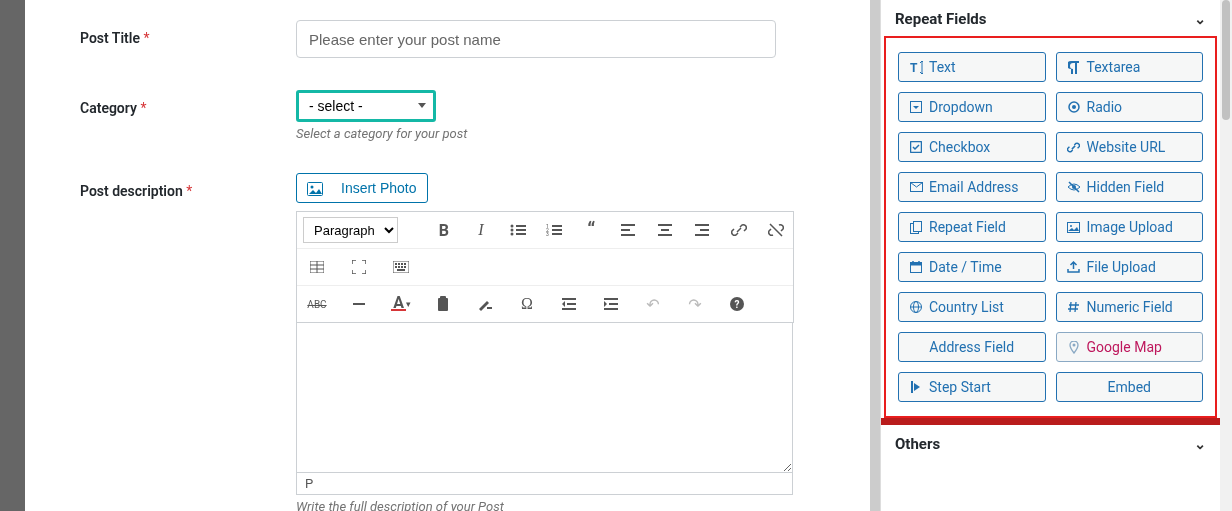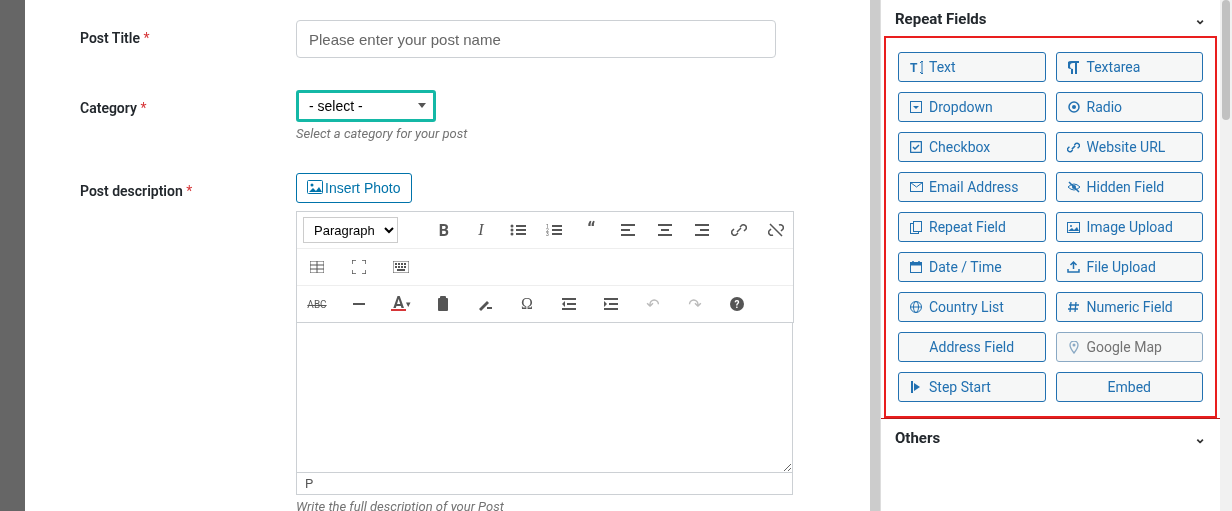--- a/index.html
+++ b/index.html
@@ -11,39 +11,39 @@
 .form-row{display:flex;align-items:flex-start;margin-bottom:32px}
 .form-label{width:216px;font-weight:600;font-size:14px;color:#23282d;padding-top:10px}
 .req{color:#d63638;font-weight:400}
 .form-ctrl{flex:1}
 .text-input{width:480px;height:38px;padding:6px 12px;border:1px solid #ccd0d4;border-radius:4px;font-size:15px;color:#333;background:#fff}
 .text-input::placeholder{color:#666}
 .select{width:140px;height:32px;padding:4px 24px 4px 10px;border:3px solid #14b8a6;border-radius:3px;background:#fff;font-size:14px;appearance:none;position:relative}
 .select-wrap{position:relative;display:inline-block}
 .select-wrap::after{content:"";position:absolute;right:10px;top:13px;width:0;height:0;border-left:4px solid transparent;border-right:4px solid transparent;border-top:5px solid #555}
 .hint{font-style:italic;color:#737373;font-size:13px;margin-top:4px}
-.insert-photo-btn{display:inline-flex;align-items:flex-start;gap:2px;padding:6px 10px;border:1px solid #0073aa;border-radius:3px;color:#0073aa;background:#fff;font-size:14px;cursor:pointer;margin-bottom:8px}
+.insert-photo-btn{display:inline-flex;align-items:flex-end;gap:18px;padding:6px 10px;border:1px solid #0073aa;border-radius:3px;color:#0073aa;background:#fff;font-size:14px;cursor:pointer;margin-bottom:8px}
 .editor-wrap{width:498px;border-top:none}
 .toolbar{border:1px solid #ccd0d4;background:#fff}
 .toolbar-row{display:flex;align-items:center;padding:4px 6px;gap:14px;border-bottom:1px solid #eee}
 .toolbar-row:last-child{border-bottom:none}
 .para-select{height:26px;border:1px solid #ccc;font-size:13px;padding:2px 6px;background:#fff}
 .tbtn{width:28px;height:28px;display:inline-flex;align-items:center;justify-content:center;color:#555;cursor:pointer;font-size:16px;border-radius:2px}
 .tbtn.dis{color:#bbb}
 .edit-area{width:497px;height:150px;border:1px solid #ccd0d4;border-top:none;background:#fff;resize:both;overflow:auto}
 .status-bar{width:497px;border:1px solid #ccd0d4;border-top:none;background:#fff;padding:3px 8px;font-size:13px;color:#555}
 .right-gutter{width:10px;background:#ccc}
 .sidebar{width:340px;background:#fff;display:flex;flex-direction:column;border-left:1px solid #ddd;position:relative}
 .panel-header{display:flex;justify-content:space-between;align-items:center;padding:10px 14px 8px;font-weight:700;font-size:15px;cursor:pointer}
 .panel-body{padding:4px 4px;border:2px solid #e91e1e;margin:0 3px}
 .field-grid{display:grid;grid-template-columns:1fr 1fr;gap:10px;padding:10px 8px}
 .field-btn{display:flex;align-items:center;gap:6px;padding:6px 10px;border:1px solid #2271b1;border-radius:3px;color:#2271b1;background:#f6f7f7;font-size:14px;cursor:pointer;height:30px}
 .field-btn.plain{justify-content:center}
 .field-btn .fi{width:14px;display:inline-flex;justify-content:center}
-.field-btn.muted{color:#737373;border-color:#8aa9c4}
+.field-btn.muted{color:#be185d;border-color:#8aa9c4}
 .chev{font-size:14px;color:#333}
 .scrollbar{width:12px;background:#f1f1f1;position:relative}
 .scrollbar::before{content:"";position:absolute;top:0;left:2px;width:8px;height:120px;background:#c1c1c1;border-radius:4px}
 svg{display:block}
 .color-btn{border-bottom:2px solid #d63638;line-height:12px;font-weight:700;display:inline-block;padding:0 2px}
 .u-line{width:12px;height:2px;background:#555;display:inline-block}
 </style>
 </head>
 <body>
 
@@ -397,20 +397,20 @@
                 <path d="M3 2 L9 6 L3 10 Z" fill="#2271b1"></path>
               </svg>
             </span>
             <span>Step Start</span>
           </div>
           <div class="field-btn plain">
             <span>Embed</span>
           </div>
         </div>
     </div>
-    <div class="panel-header" style="border-top:1px solid #b91c1c">
+    <div class="panel-header" style="border-top:7px solid #b91c1c">
       <span>Others</span>
       <span class="chev">⌄</span>
     </div>
   </div>
 
   <div class="scrollbar"></div>
 </div>
 
 </body></html>

